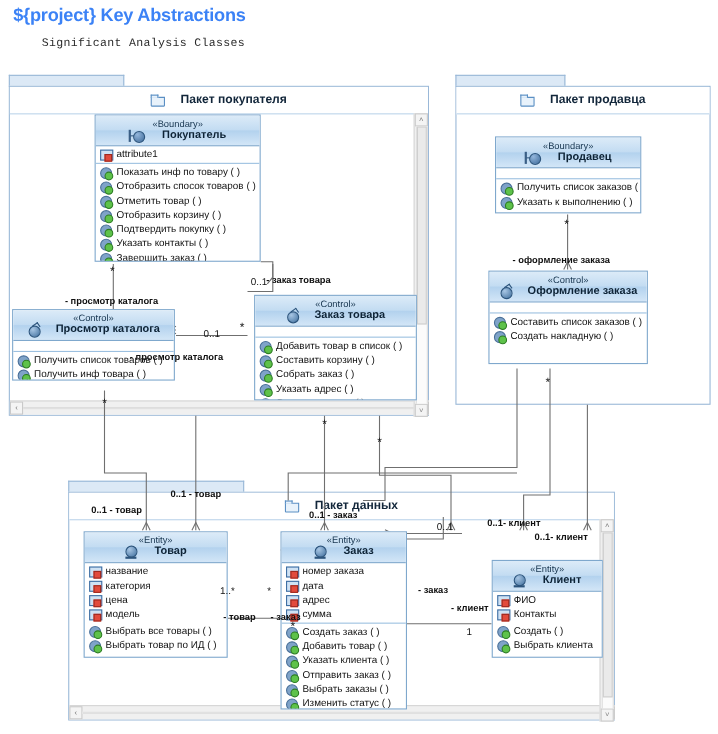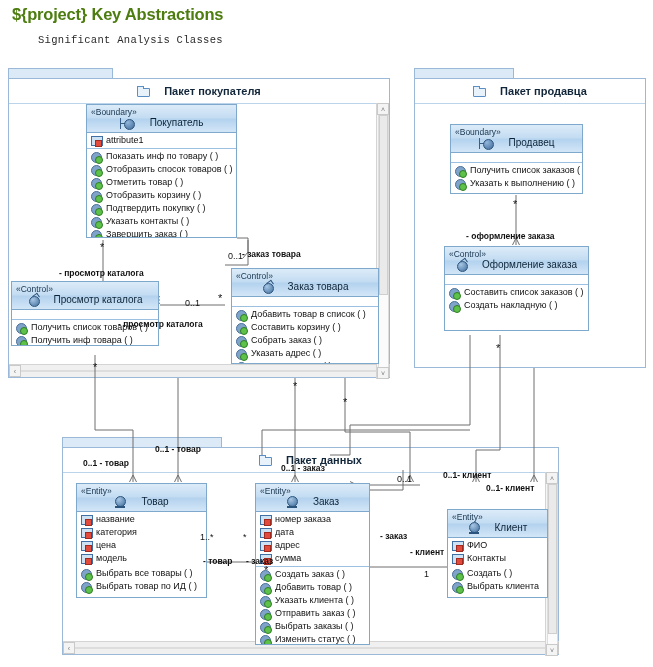--- a/index.html
+++ b/index.html
@@ -2,21 +2,21 @@
 <html><head>
 <meta charset="utf-8">
 <style>
   html,body{margin:0;padding:0;background:#ffffff;}
   body{width:653px;height:667px;position:relative;overflow:hidden;
        font-family:"Liberation Sans","DejaVu Sans",sans-serif;
        -webkit-font-smoothing:antialiased;}
   #root{position:absolute;left:0;top:0;width:653px;height:667px;}
 
   
-  .doc-title{position:absolute;left:12px;top:5px;font-size:16.5px;font-weight:bold;color:#4d7c0f;letter-spacing:-0.2px;}
+  .doc-title{position:absolute;left:12px;top:5px;font-size:16.5px;font-weight:bold;color:#3b82f6;letter-spacing:-0.2px;}
   .doc-subtitle{position:absolute;left:38px;top:34px;font-size:10.5px;color:#2a2a2a;
                 font-family:"Liberation Mono","DejaVu Sans Mono",monospace;letter-spacing:0.3px;}
 
   
   .pkg{position:absolute;box-sizing:border-box;background:#ffffff;
        border:1px solid #9ab8d8;}
   .pkg-tab{position:absolute;box-sizing:border-box;height:11px;
            background:#dce9f6;border:1px solid #9ab8d8;border-bottom:none;}
   .pkg-hdr{position:absolute;left:0;right:0;top:0;height:24px;
            display:flex;align-items:center;justify-content:center;gap:15px;
@@ -35,25 +35,25 @@
         box-sizing:border-box;display:flex;flex-direction:column;align-items:center;}
   .sb-btn{width:12px;height:12px;background:#f4f4f4;border:1px solid #c9c9c9;box-sizing:border-box;
           display:flex;align-items:center;justify-content:center;font-size:7px;color:#7b7b7b;line-height:1;flex:none;}
   .sb-track{flex:1;background:#fbfbfb;border:1px solid #ddd;border-left:none;border-right:none;box-sizing:border-box;}
   .sb-track-v{flex:1;width:11px;background:#fbfbfb;border:1px solid #ddd;border-top:none;border-bottom:none;box-sizing:border-box;position:relative;}
   .sb-thumb-v{position:absolute;left:0;width:9px;background:#eaeaea;border:1px solid #cfcfcf;box-sizing:border-box;}
 
   
   .cls{position:absolute;box-sizing:border-box;background:#ffffff;
        border:1px solid #7fa8cd;overflow:hidden;}
-  .cls-hdr{box-sizing:border-box;padding:2px 4px 3px 4px;text-align:left;
+  .cls-hdr{box-sizing:border-box;padding:2px 4px 3px 4px;text-align:center;
            background:linear-gradient(to bottom,#dcebf8 0%,#c3dcf2 48%,#b3d2ee 52%,#d3e6f7 100%);
            border-bottom:1px solid #7fa8cd;}
   .stereo{font-size:8.5px;color:#17354f;line-height:10px;}
-  .cname{font-size:10px;font-weight:normal;color:#0d2336;line-height:12px;
+  .cname{font-size:10px;font-weight:bold;color:#0d2336;line-height:12px;
          display:flex;align-items:center;justify-content:center;gap:15px;}
   .cls-sect{box-sizing:border-box;padding:1px 0 1px 0;}
   .sect-div{border-top:1px solid #9cc0e0;}
   .sect-empty{height:9px;}
   .mem{display:flex;align-items:center;gap:4px;font-size:9px;color:#111;
        line-height:13px;height:13px;padding-left:4px;white-space:nowrap;}
 
   
   .ic{width:11px;height:10px;flex:none;position:relative;}
   .ic-attr:before{content:"";position:absolute;left:0;top:0;width:10px;height:8px;

